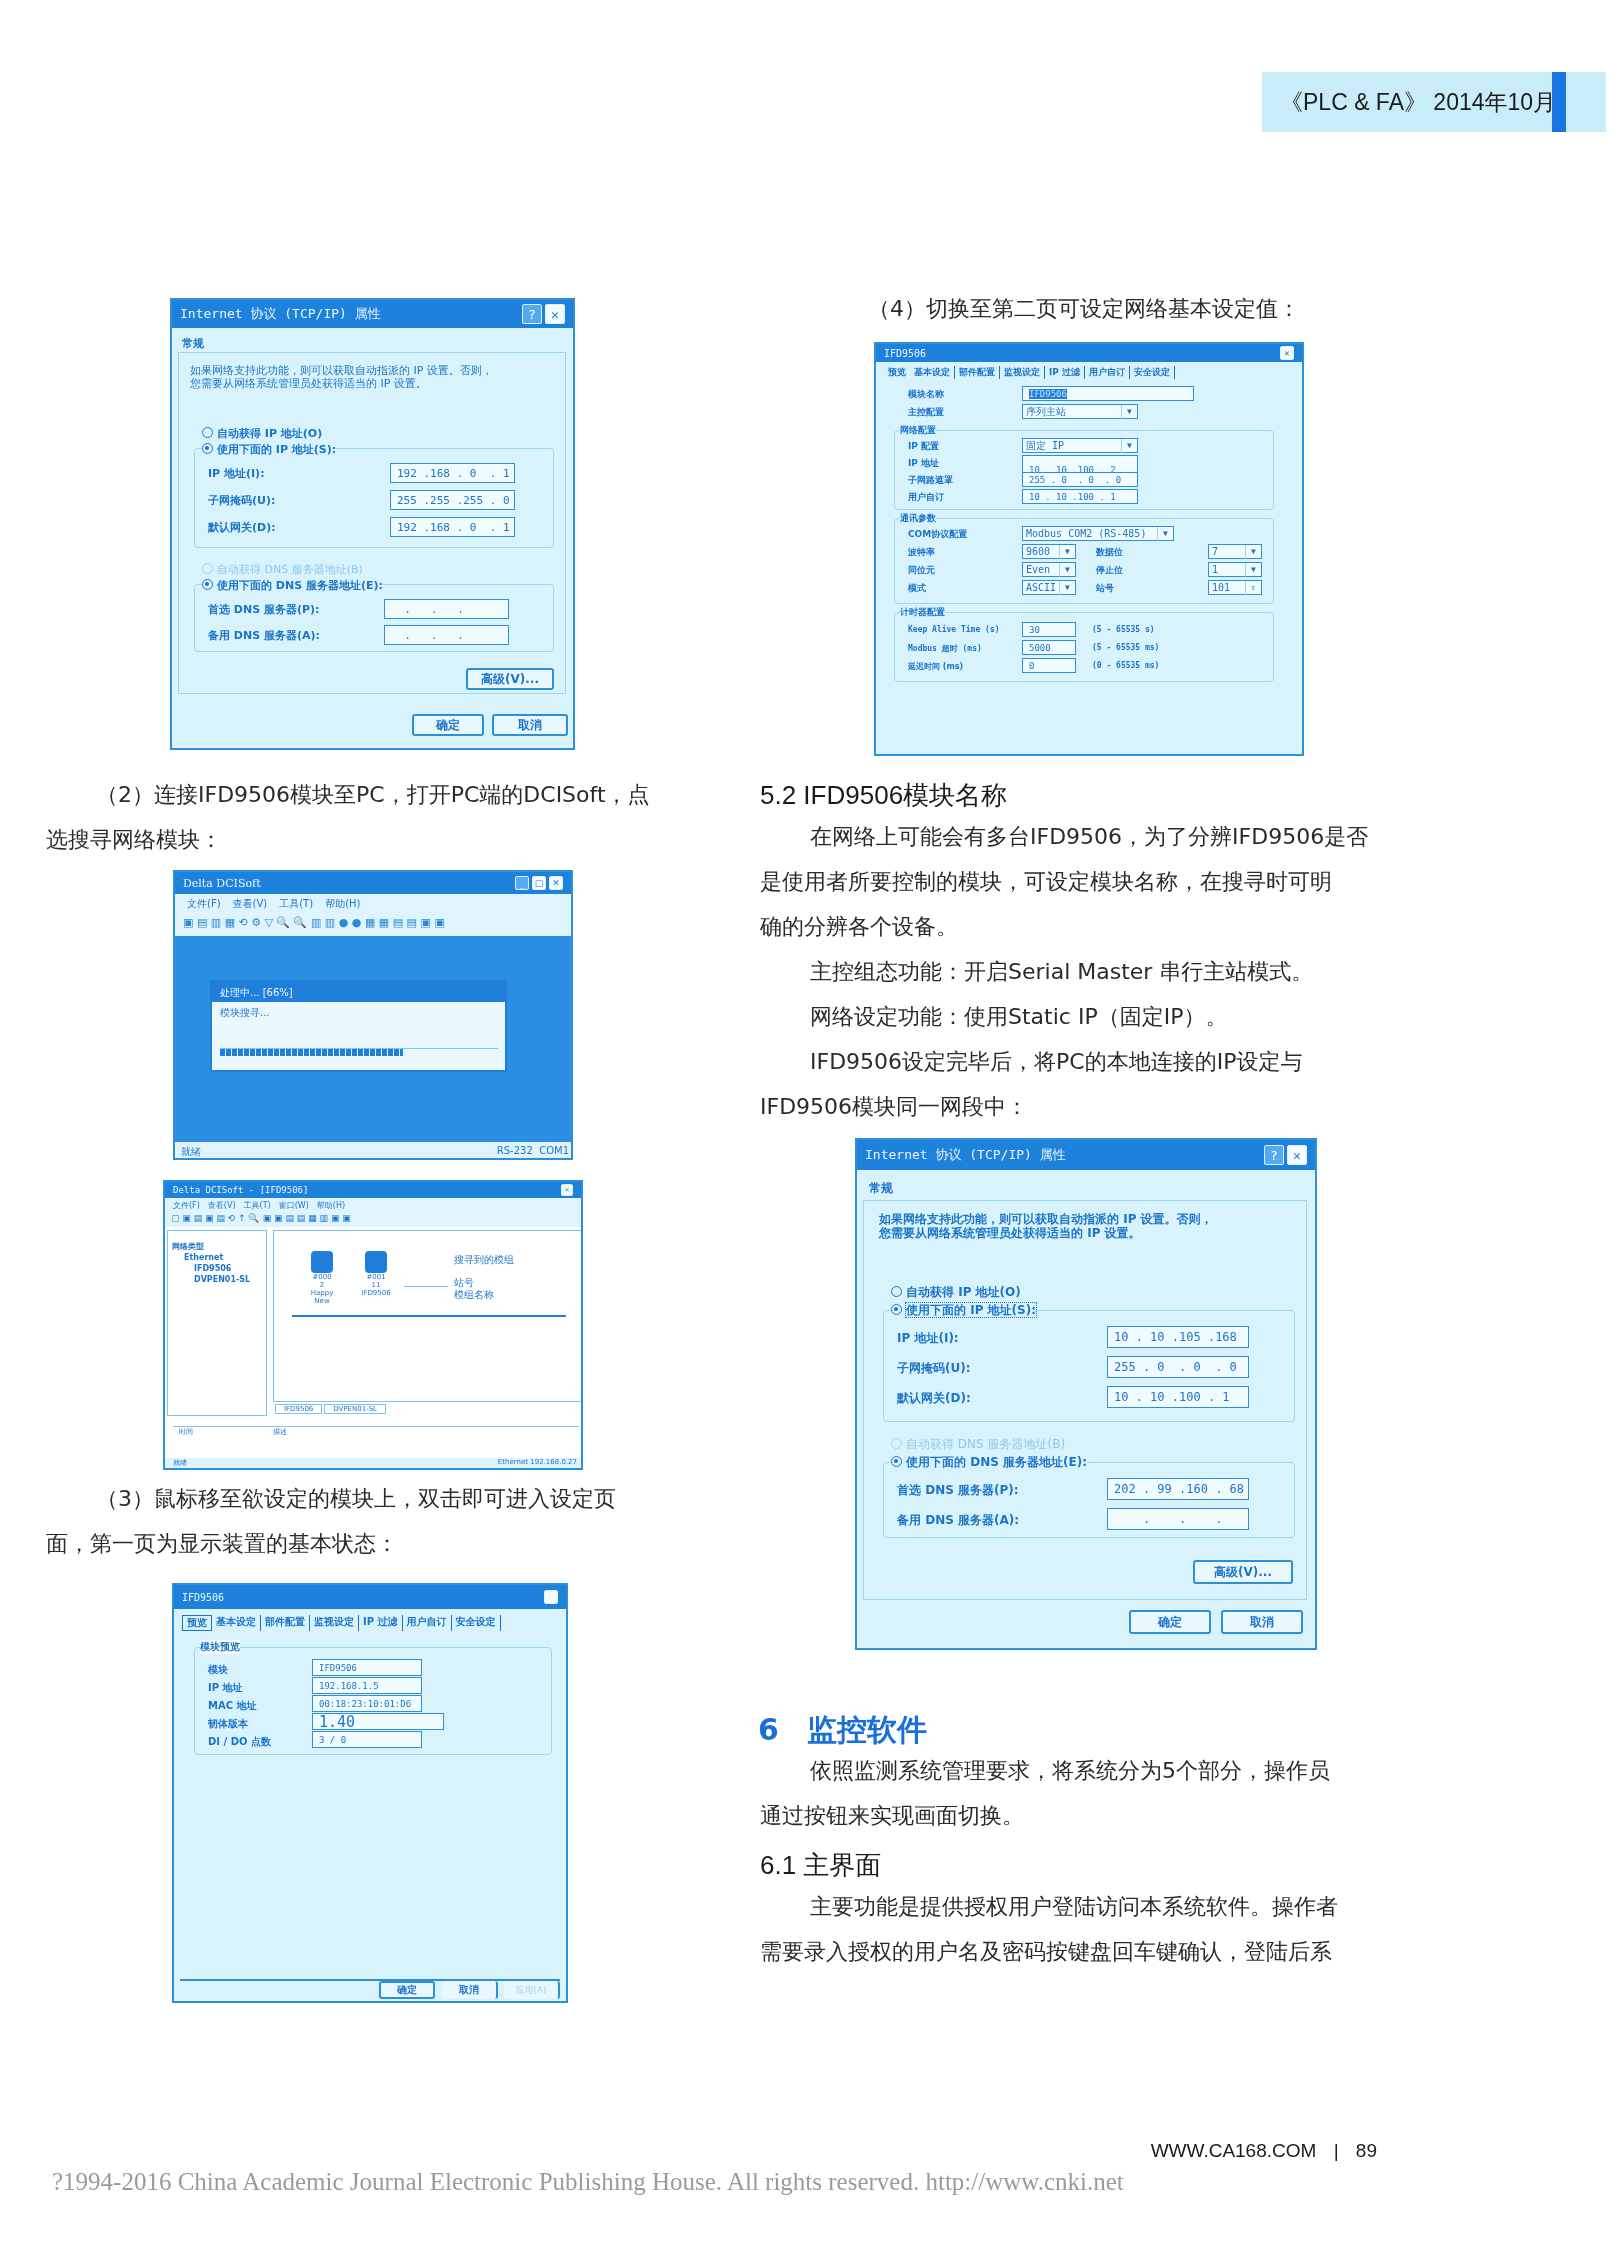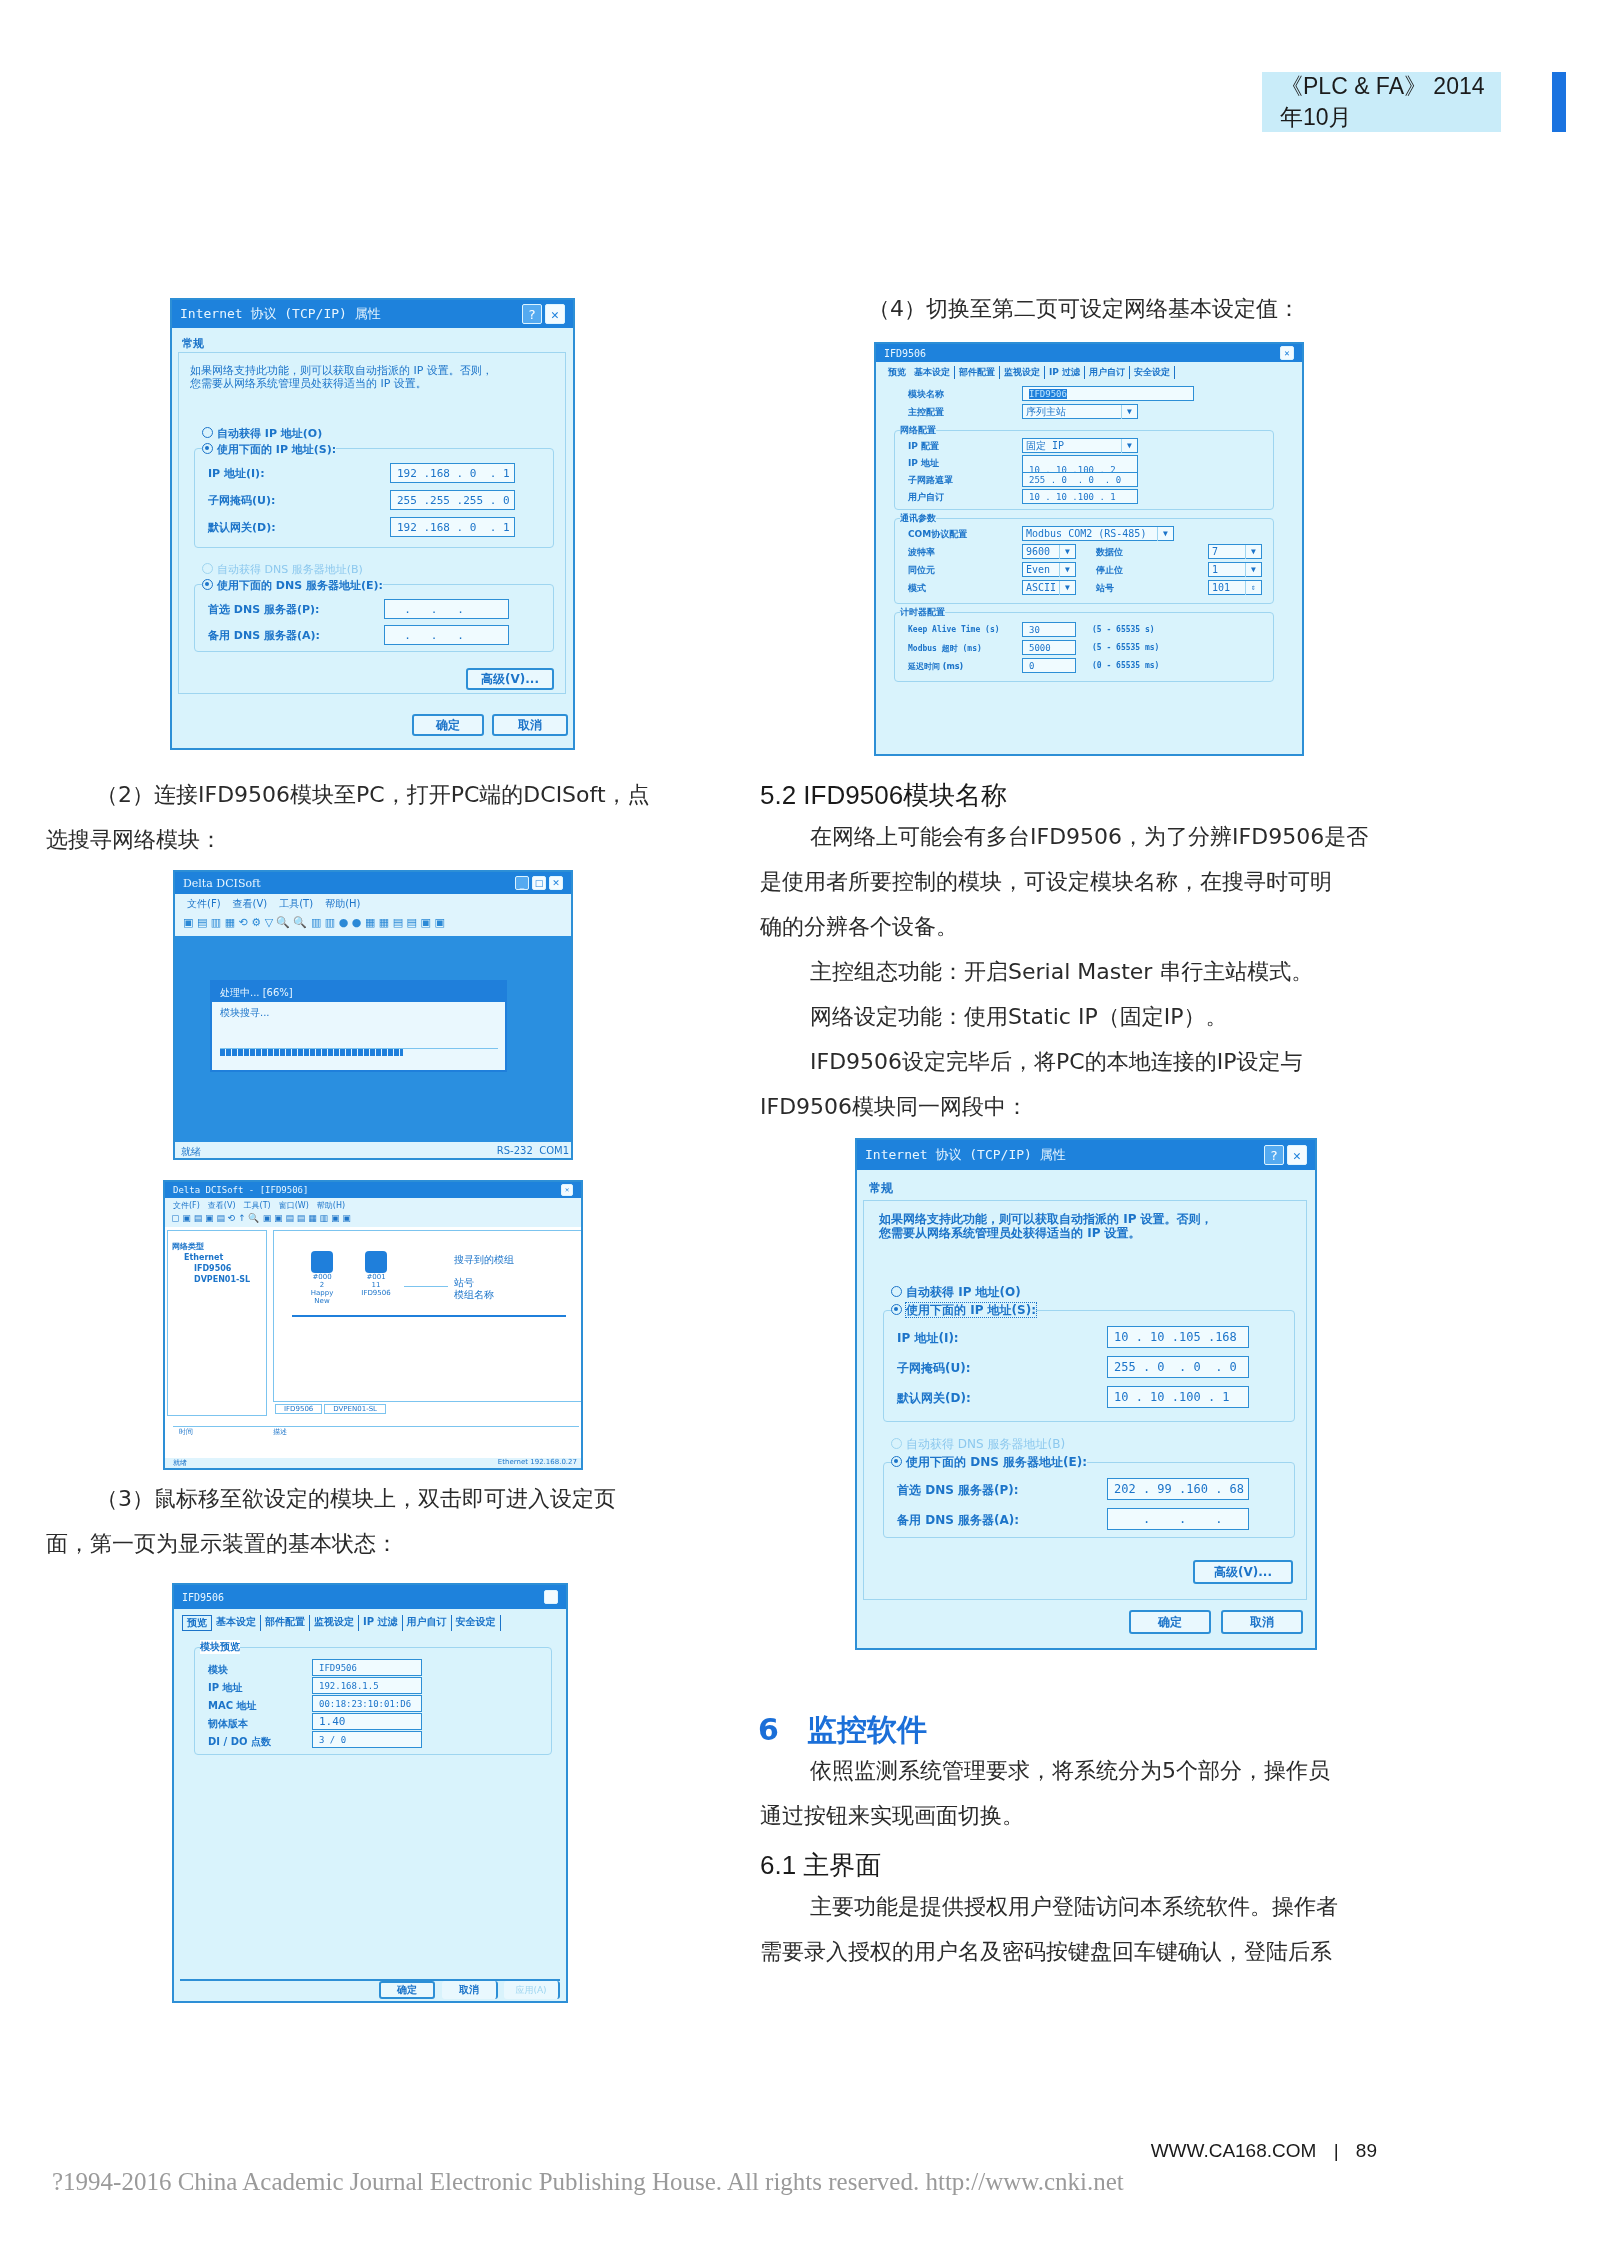--- a/index.html
+++ b/index.html
@@ -2,21 +2,21 @@
 <html><head>
 <meta charset="utf-8">
 <style>
   * { box-sizing: border-box; margin: 0; padding: 0; }
   html, body { width: 1609px; height: 2244px; background: #ffffff; overflow: hidden; }
   body { position: relative; font-family: "DejaVu Serif", serif; color: #231f20; }
 
   .abs { position: absolute; }
 
   
-  .journal-tag { left: 1262px; top: 72px; width: 239px; height: 60px; background: #c9ecf9; display: flex; align-items: center; padding-left: 18px; font-family: "Liberation Sans", sans-serif; font-size: 23px; color: #1b1b1b; }
+  .journal-tag { left: 1262px; top: 72px; width: 344px; height: 60px; background: #c9ecf9; display: flex; align-items: center; padding-left: 18px; font-family: "Liberation Sans", sans-serif; font-size: 23px; color: #1b1b1b; }
   .journal-bar { left: 1552px; top: 72px; width: 14px; height: 60px; background: #1a73e0; }
 
   
   .para { font-family: "DejaVu Sans", sans-serif; font-size: 22px; line-height: 45px; color: #2a2a2a; text-align: justify; }
   .para .ind { padding-left: 50px; display: block; }
   .h2 { font-family: "Liberation Sans", sans-serif; font-size: 26px; color: #1a1a1a; }
   .h1 { font-family: "DejaVu Sans", sans-serif; font-weight: bold; font-size: 30px; color: #1b6fd8; }
   .h1 .num { margin-right: 28px; }
 
   
@@ -196,21 +196,21 @@
   </div>
   <div class="grp" style="left:20px; top:62px; width:358px; height:108px;"></div>
   <div class="lbl" style="left:26px; top:55px; background:#ffffff; font-size:10px;">模块预览</div>
   <div class="lbl" style="left:34px; top:78px; font-size:10px;">模块</div>
   <div class="field abs" style="left:138px; top:74px; width:110px; height:17px; font-size:9px;">IFD9506</div>
   <div class="lbl" style="left:34px; top:96px; font-size:10px;">IP 地址</div>
   <div class="field abs" style="left:138px; top:92px; width:110px; height:17px; font-size:9px;">192.168.1.5</div>
   <div class="lbl" style="left:34px; top:114px; font-size:10px;">MAC 地址</div>
   <div class="field abs" style="left:138px; top:110px; width:110px; height:17px; font-size:9px;">00:18:23:10:01:D6</div>
   <div class="lbl" style="left:34px; top:132px; font-size:10px;">韧体版本</div>
-  <div class="field abs" style="left:138px; top:128px; width:110px; height:17px; font-size:11px;">1.40</div>
+  <div class="field abs" style="left:138px; top:128px; width:132px; height:17px; font-size:15px;">1.40</div>
   <div class="lbl" style="left:34px; top:150px; font-size:10px;">DI / DO 点数</div>
   <div class="field abs" style="left:138px; top:146px; width:110px; height:17px; font-size:9px;">3 / 0</div>
   <div class="abs" style="left:6px; top:394px; width:380px; border-top:2px solid #2d8fd6;"></div>
   <div class="btn abs" style="left:205px; top:396px; width:56px; height:18px; font-size:10px;">确定</div>
   <div class="btn abs" style="left:268px; top:396px; width:56px; height:18px; font-size:10px; border-width:0 2px 0 0;">取消</div>
   <div class="btn abs" style="left:330px; top:396px; width:56px; height:18px; font-size:9px; color:#9ed5f0; font-weight:normal; border-width:0 2px 0 0;">应用(A)</div>
 </div>
 
 <div class="abs para" style="left:818px; top:286px; width:660px;">
   <span class="ind">（4）切换至第二页可设定网络基本设定值：</span>

